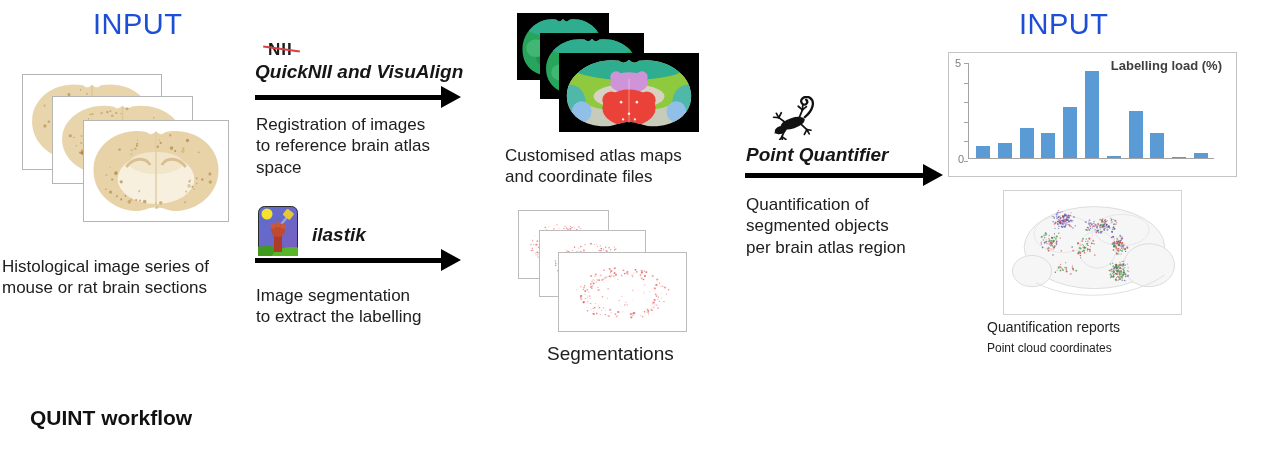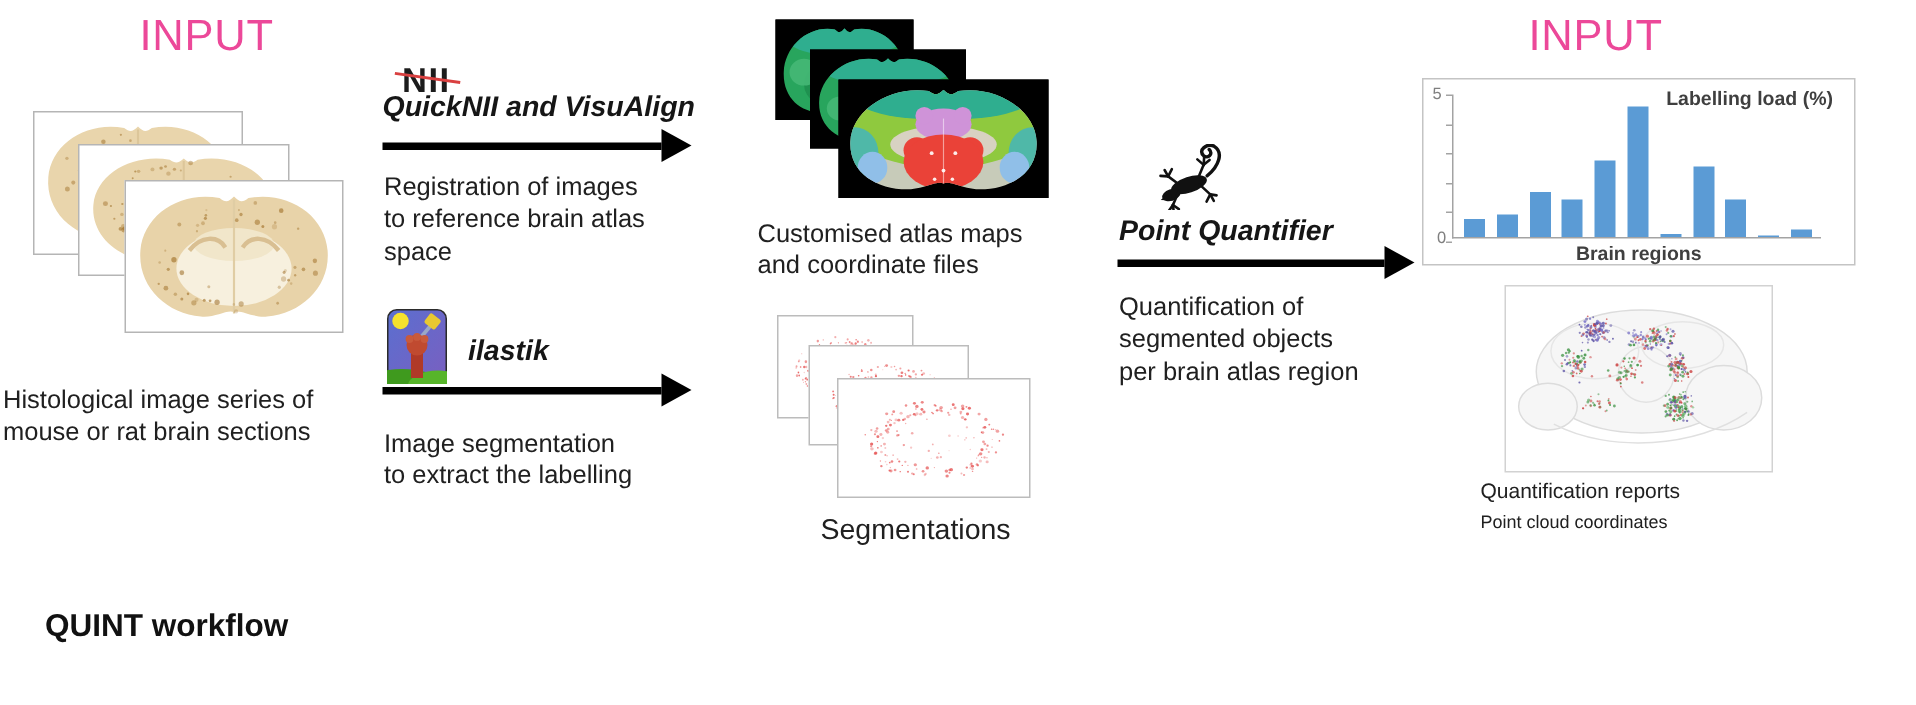--- a/index.html
+++ b/index.html
@@ -1,31 +1,31 @@
 <!DOCTYPE html>
 <html><head>
 <meta charset="utf-8">
 <style>
   html,body{margin:0;padding:0;background:#fff;}
   body{width:1277px;height:470px;position:relative;overflow:hidden;
        font-family:"Liberation Sans",sans-serif;color:#1c1c1c;}
   .abs{position:absolute;}
-  .section-title{font-size:29px;letter-spacing:0.5px;color:#ec4899;}
+  .section-title{font-size:29px;letter-spacing:0.5px;color:#1d4ed8;}
   .caption{font-size:17px;line-height:1.26;white-space:pre-line;color:#202020;}
   .tool-label{font-size:19px;font-weight:700;font-style:italic;color:#161616;}
   
   .card{position:absolute;background:#fff;border:1px solid #b5b5b5;box-sizing:border-box;}
   .card.black{background:#000;border:1px solid #000;}
   .card svg{width:100%;height:100%;display:block;}
   
   .arrow{position:absolute;height:5px;background:#000;}
   .arrow::after{content:'';position:absolute;right:-20px;top:-9px;width:0;height:0;
     border-left:20px solid #000;border-top:11px solid transparent;border-bottom:11px solid transparent;}
   
-  .strike{position:relative;display:inline-block;font-size:23px;font-weight:700;letter-spacing:1px;}
+  .strike{position:relative;display:inline-block;font-size:17px;font-weight:700;letter-spacing:1px;}
   .strike::after{content:'';position:absolute;left:-5px;right:-7px;top:42%;height:2.4px;
     background:#d94040;transform:rotate(8deg);}
   
   .chart-box{position:absolute;left:948px;top:52px;width:289px;height:125px;
     border:1px solid #c4c4c4;background:#fff;box-sizing:border-box;}
   .chart-title{position:absolute;right:14px;top:5px;font-size:13px;font-weight:700;color:#3f3f3f;}
   .xaxis-label{position:absolute;left:0;right:0;bottom:0px;text-align:center;
     font-size:13px;font-weight:700;color:#3f3f3f;}
   .yaxis{position:absolute;left:19px;top:10px;bottom:17px;width:1px;background:#a3a3a3;}
   .xaxis{position:absolute;left:19px;right:22px;bottom:17px;height:1px;background:#a3a3a3;}
@@ -916,21 +916,20 @@
       <div class="bar" style="height: 32%; background: rgb(91, 155, 213);"></div>
       <div class="bar" style="height: 26%; background: rgb(91, 155, 213);"></div>
       <div class="bar" style="height: 54%; background: rgb(91, 155, 213);"></div>
       <div class="bar" style="height: 92%; background: rgb(91, 155, 213);"></div>
       <div class="bar" style="height: 2%; background: rgb(91, 155, 213);"></div>
       <div class="bar" style="height: 50%; background: rgb(91, 155, 213);"></div>
       <div class="bar" style="height: 26%; background: rgb(91, 155, 213);"></div>
       <div class="bar" style="height: 1.4%; background: rgb(91, 155, 213);"></div>
       <div class="bar" style="height: 5%; background: rgb(91, 155, 213);"></div>
     </div>
-  <div class="xaxis-label">Brain regions</div>
 <div class="ytick-mark" style="top: 108px;"></div>
     <div class="ytick-mark" style="top: 88.4px;"></div>
     <div class="ytick-mark" style="top: 68.8px;"></div>
     <div class="ytick-mark" style="top: 49.2px;"></div>
     <div class="ytick-mark" style="top: 29.6px;"></div>
     <div class="ytick-mark" style="top: 10px;"></div>
   </div>
 
 <div class="brain-box">
   <svg viewBox="0 0 180 126">

